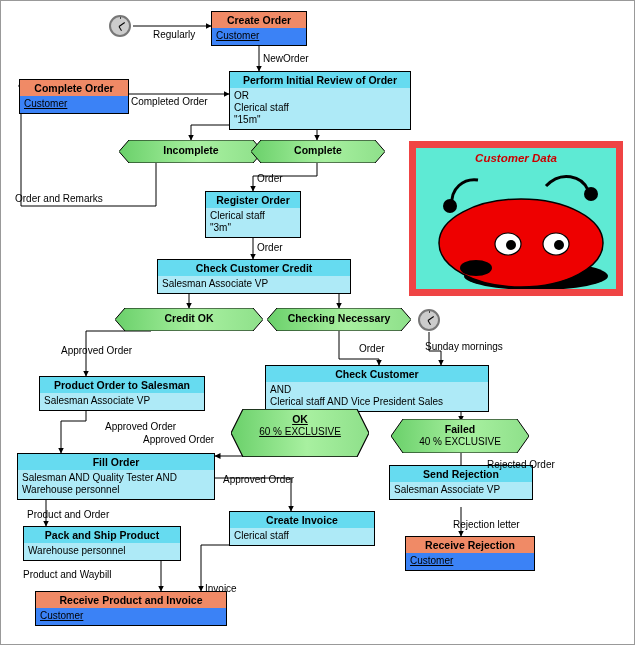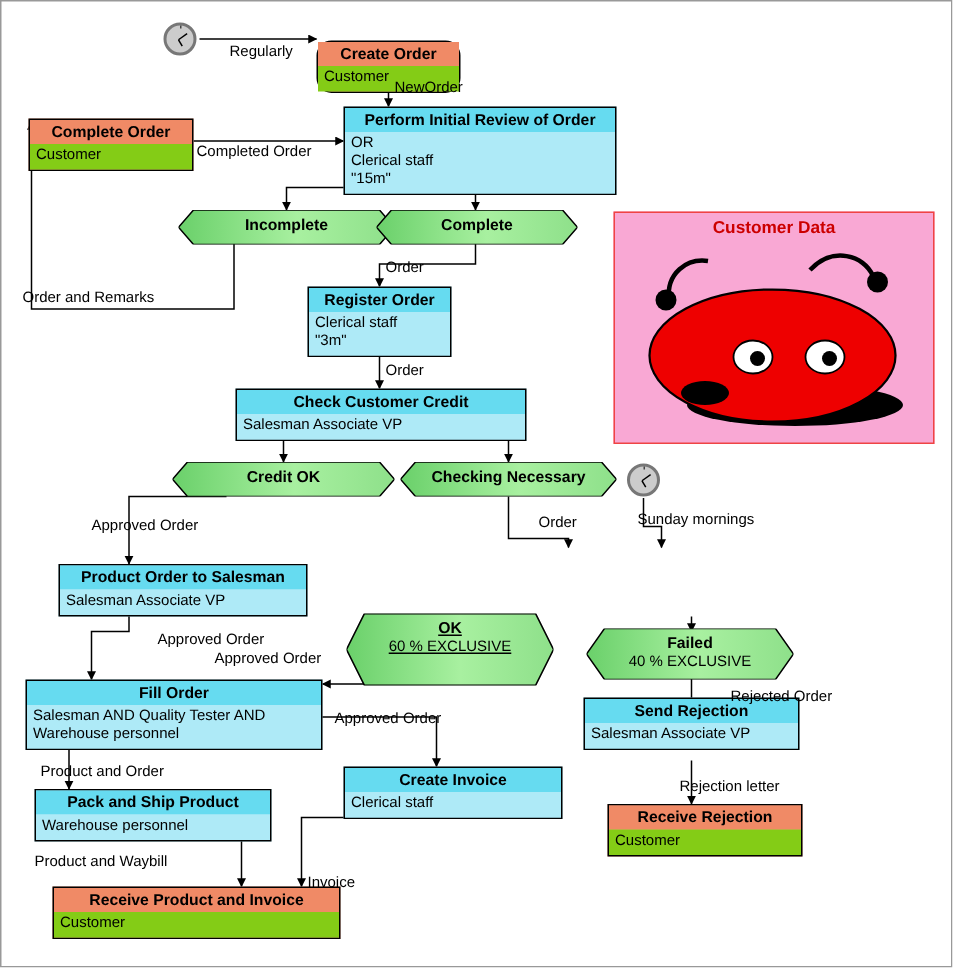--- a/index.html
+++ b/index.html
@@ -37,21 +37,21 @@
     padding: 2px 3px 2px 3px;
     font-size: 10.5px;
   }
   .node .body {
     padding: 2px 4px 3px 4px;
     font-size: 10px;
   }
   .node .body div { white-space: nowrap; }
   
   .n-orange .title { background: #f08a66; }
-  .n-orange .body  { background: #84cc16; }
+  .n-orange .body  { background: #3b82f6; text-decoration: underline; }
   .n-orange { background: #f4a488; }
   
   .n-cyan .title { background: #66dbf0; }
   .n-cyan .body  { background: #aeeaf7; }
   .n-cyan { background: #aeeaf7; }
   
   .hex {
     position: absolute;
     box-sizing: border-box;
     font-size: 10px;
@@ -104,24 +104,25 @@
   .clock .hand1 { width: 7px; height: 1px; left: 8px; top: 9px; transform: rotate(-35deg); transform-origin: left center; }
   .clock .hand2 { width: 5px; height: 1px; left: 8px; top: 9px; transform: rotate(60deg); transform-origin: left center; }
   .clock .tick {
     position: absolute;
     width: 1px; height: 2px; background: #444;
     left: 8.5px; top: 0px;
   }
   
   .picture {
     position: absolute;
-    border: 1px solid #ef4444;
-    background: #f9a8d4;
+    border: 7px solid #ef4444;
+    background: #5eead4;
     box-sizing: border-box;
     overflow: hidden;
+    font-style: italic;
   }
   .picture .cap {
     position: absolute;
     width: 100%;
     text-align: center;
     top: 4px;
     font-size: 11.5px;
     font-weight: bold;
     color: #cc0000;
   }
@@ -208,21 +209,21 @@
       <path d="M130,38 C145,22 166,28 172,42" stroke="#000" stroke-width="3" fill="none"></path>
       <circle cx="175" cy="46" r="7" fill="#000"></circle>
       <ellipse cx="92" cy="96" rx="13" ry="11" fill="#ffffff" stroke="#000" stroke-width="1.2"></ellipse>
       <circle cx="95" cy="97" r="5" fill="#000"></circle>
       <ellipse cx="140" cy="96" rx="13" ry="11" fill="#ffffff" stroke="#000" stroke-width="1.2"></ellipse>
       <circle cx="143" cy="97" r="5" fill="#000"></circle>
       <ellipse cx="60" cy="120" rx="16" ry="8" fill="#000000"></ellipse>
     </svg>
   </div>
 
-  <div class="node n-orange" style="left:210px; top:26px; width:96px;border-radius:10px;">
+  <div class="node n-orange" style="left:210px; top:10px; width:96px;">
     <div class="title">Create Order</div>
     <div class="body">
       <div>Customer</div>
     </div>
   </div>
 
   <div class="node n-orange" style="left:18px; top:78px; width:110px;">
     <div class="title">Complete Order</div>
     <div class="body">
       <div>Customer</div>
@@ -282,20 +283,27 @@
     </div>
   </div>
 
   <div class="node n-cyan" style="left:228px; top:510px; width:146px;">
     <div class="title">Create Invoice</div>
     <div class="body">
       <div>Clerical staff</div>
     </div>
   </div>
 
+  <div class="node n-cyan" style="left:264px; top:364px; width:224px;">
+    <div class="title">Check Customer</div>
+    <div class="body">
+      <div>AND</div>
+      <div>Clerical staff AND Vice President Sales</div>
+    </div>
+  </div>
 
   <div class="node n-cyan" style="left:388px; top:464px; width:144px;">
     <div class="title">Send Rejection</div>
     <div class="body">
       <div>Salesman Associate VP</div>
     </div>
   </div>
 
   <div class="node n-orange" style="left:404px; top:535px; width:130px;">
     <div class="title">Receive Rejection</div>

